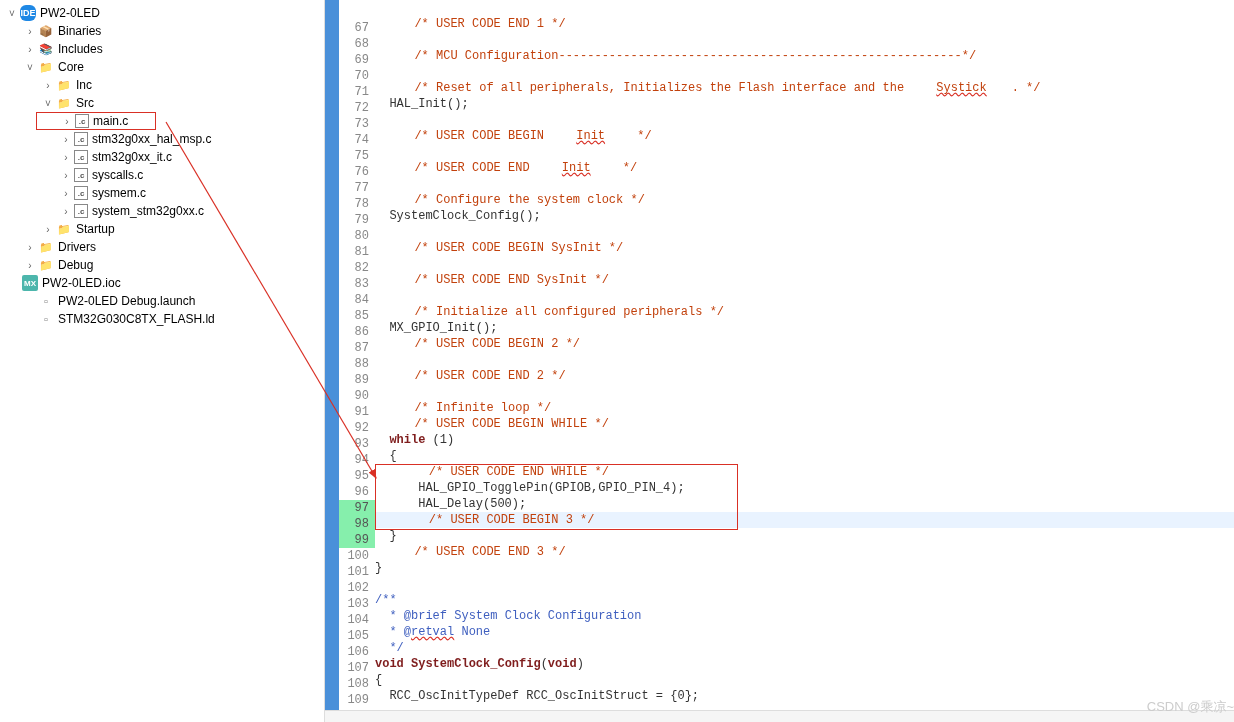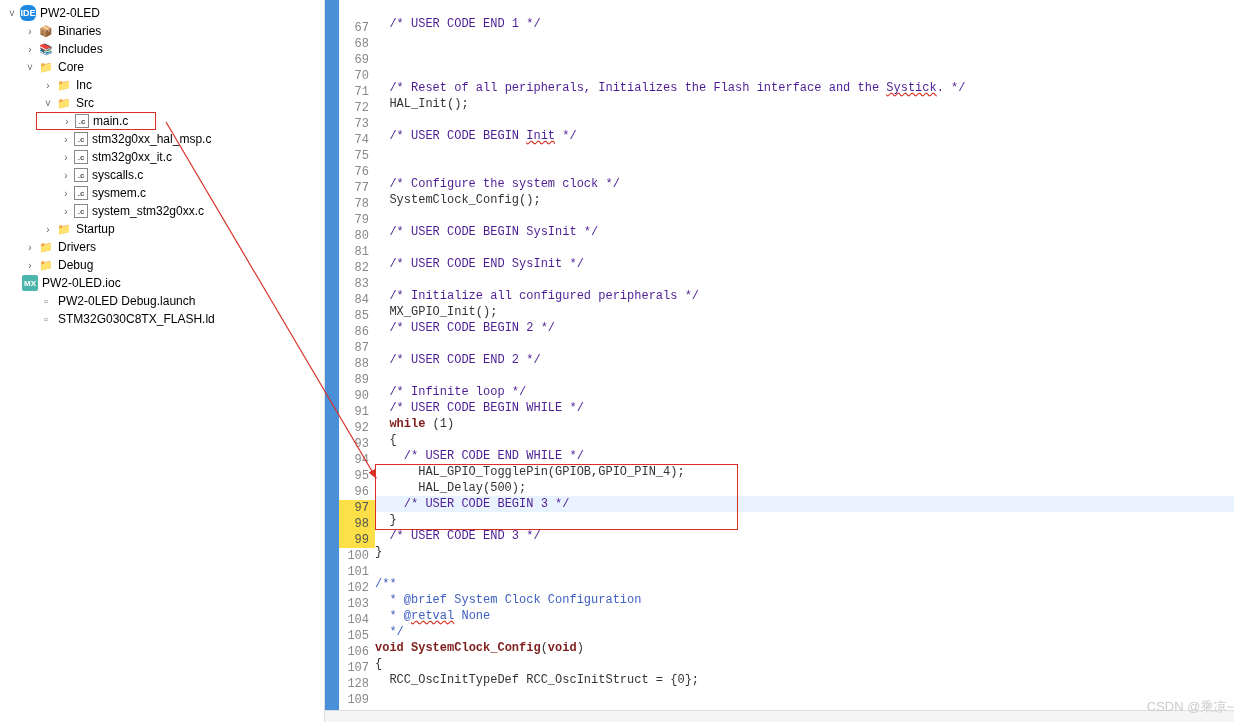--- a/index.html
+++ b/index.html
@@ -74,34 +74,34 @@
   font-family:Consolas,"Courier New",monospace;
   font-size:12px;
   padding-top:0;
   margin-top:20px;
 }
 .gutter .ln {
   height:16px;
   line-height:16px;
   padding-right:6px;
 }
-.gutter .ln.marked { background:#fde047; color:#555;font-family:Liberation Mono, monospace; }
+.gutter .ln.marked { background:#86efac; color:#555;font-family:Liberation Mono, monospace; }
 .code {
   flex:1;
   font-family:Consolas,"Courier New",monospace;
   font-size:12px;
   position:relative;
 }
 .code .line {
   height:16px;
   line-height:16px;
   white-space:pre;
 }
 .code .line.hlrow { background:#e9f3ff; }
-.cmt { color:#4c1d95; }
+.cmt { color:#c2410c;margin-left:25px; }
 .cmtblue { color:#3f5fbf; }
 .kw { color:#7f1d1d; font-weight:bold; }
 .und { text-decoration: underline wavy #d93025; text-decoration-skip-ink: none; }
 .red-box {
   position:absolute;
   border:1.5px solid #d93025;
   pointer-events:none;
 }
 .annotation-arrow {
   position:absolute;
@@ -258,36 +258,37 @@
       <div class="ln marked">98</div>
       <div class="ln marked">99</div>
       <div class="ln">100</div>
       <div class="ln">101</div>
       <div class="ln">102</div>
       <div class="ln">103</div>
       <div class="ln">104</div>
       <div class="ln">105</div>
       <div class="ln">106</div>
       <div class="ln">107</div>
-      <div class="ln">128</div>
+      <div class="ln">108</div>
       <div class="ln">109</div>
       <div class="ln">110</div>
     </div>
   <div class="code" id="code">
     <div class="red-box" style="left:0px; top:464px; width:363px; height:66px;"></div>
   <div class="line">&nbsp;</div>
       <div class="line"><span>  </span><span class="cmt">/* USER CODE END 1 */</span></div>
       <div class="line">&nbsp;</div>
-      <div class="line"><span>  </span></div>
+      <div class="line"><span>  </span><span class="cmt">/* MCU Configuration--------------------------------------------------------*/</span></div>
       <div class="line">&nbsp;</div>
       <div class="line"><span>  </span><span class="cmt">/* Reset of all peripherals, Initializes the Flash interface and the </span><span class="cmt und">Systick</span><span class="cmt">. */</span></div>
       <div class="line"><span>  HAL_Init();</span></div>
       <div class="line">&nbsp;</div>
       <div class="line"><span>  </span><span class="cmt">/* USER CODE BEGIN </span><span class="cmt und">Init</span><span class="cmt"> */</span></div>
       <div class="line">&nbsp;</div>
+      <div class="line"><span>  </span><span class="cmt">/* USER CODE END </span><span class="cmt und">Init</span><span class="cmt"> */</span></div>
       <div class="line">&nbsp;</div>
       <div class="line"><span>  </span><span class="cmt">/* Configure the system clock */</span></div>
       <div class="line"><span>  SystemClock_Config();</span></div>
       <div class="line">&nbsp;</div>
       <div class="line"><span>  </span><span class="cmt">/* USER CODE BEGIN SysInit */</span></div>
       <div class="line">&nbsp;</div>
       <div class="line"><span>  </span><span class="cmt">/* USER CODE END SysInit */</span></div>
       <div class="line">&nbsp;</div>
       <div class="line"><span>  </span><span class="cmt">/* Initialize all configured peripherals */</span></div>
       <div class="line"><span>  MX_GPIO_Init();</span></div>

